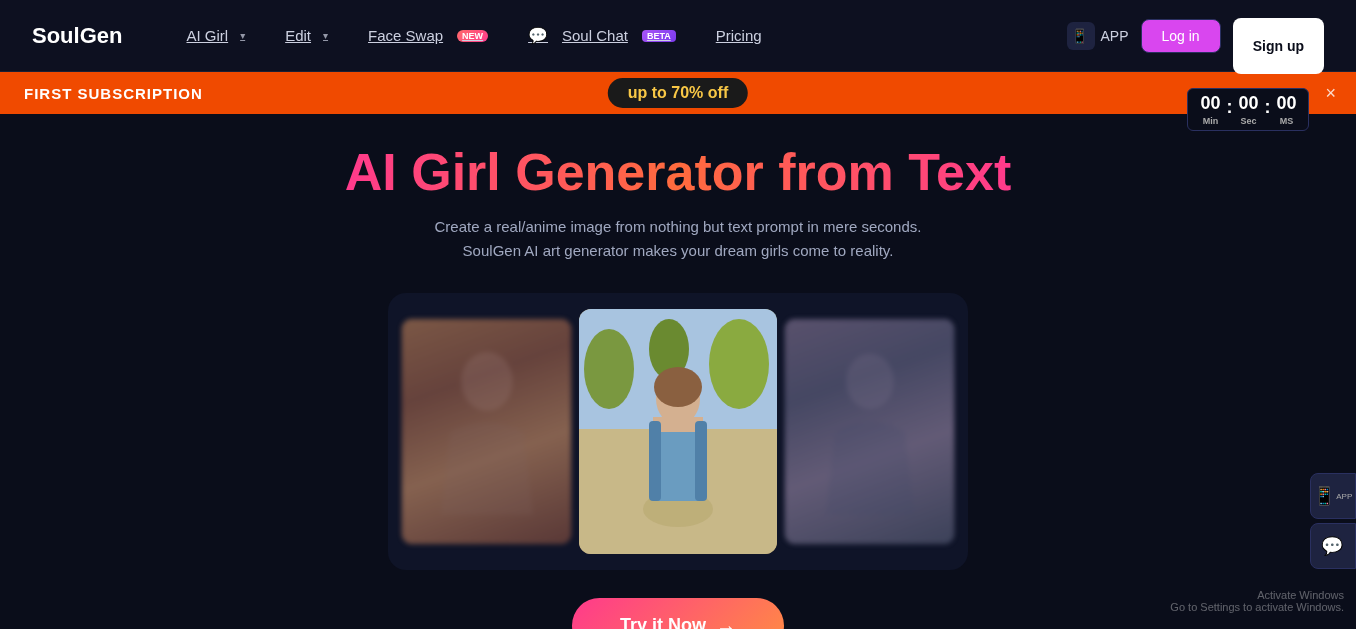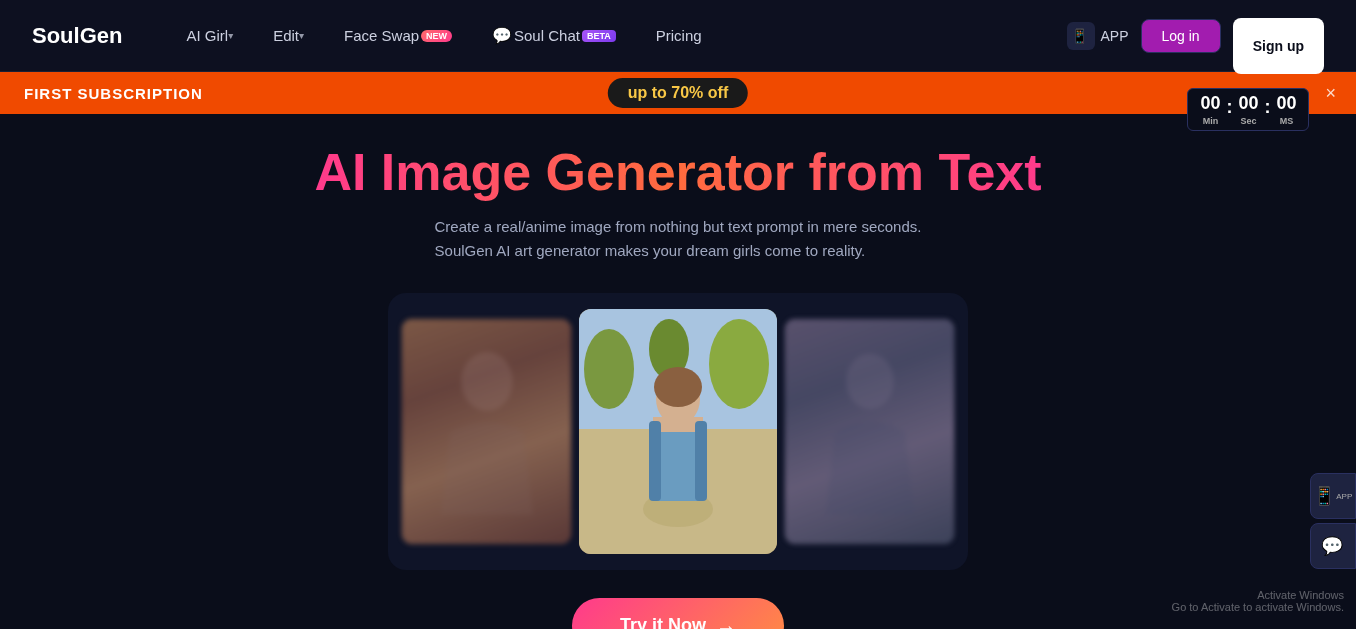--- a/index.html
+++ b/index.html
@@ -33,27 +33,28 @@
     }
     .nav-links {
       display: flex;
       align-items: center;
       gap: 8px;
       flex: 1;
     }
     .nav-item {
       display: flex;
       align-items: center;
-      gap: 0;
+      gap: 12px;
       padding: 8px 16px;
       color: #ccd0e0;
       font-size: 15px;
       cursor: pointer;
       white-space: nowrap;
       position: relative;
+      text-decoration: underline;
     }
     .nav-item .chevron {
       font-size: 10px;
       opacity: 0.7;
     }
     .badge-new {
       background: linear-gradient(135deg, #ff6b6b, #ff3a8c);
       color: #fff;
       font-size: 9px;
       font-weight: 700;
@@ -93,21 +94,21 @@
       width: 28px;
       height: 28px;
       background: #1e2340;
       border-radius: 6px;
       display: flex;
       align-items: center;
       justify-content: center;
       font-size: 14px;
     }
     .login-btn {
-      background: #a21caf;
+      background: #d946ef;
       color: #fff;
       border: 1px solid #2a3060;
       padding: 8px 20px;
       border-radius: 8px;
       font-size: 14px;
       cursor: pointer;
     }
     .signup-btn {
       background: #fff;
       color: #0a0d1a;
@@ -214,20 +215,21 @@
       font-weight: 800;
       background: linear-gradient(90deg, #ff3a8c, #ff6b3d, #ff3a8c);
       -webkit-background-clip: text;
       -webkit-text-fill-color: transparent;
       background-clip: text;
       text-align: center;
       line-height: 1.1;
       margin-bottom: 14px;
     }
     .hero-subtitle {
+      text-align: center;
       color: #a0a8c0;
       font-size: 15px;
       line-height: 1.6;
       margin-bottom: 30px;
     }
 
     
     .image-carousel {
       display: flex;
       align-items: center;
@@ -413,21 +415,21 @@
       <div class="timer-group">
         <span>00</span>
         <span class="timer-labels">MS</span>
       </div>
     </div>
     <span class="promo-close">×</span>
   </div>
 </div>
 
 <div class="main-content">
-  <h1 class="hero-title">AI Image Generator from Text</h1>
+  <h1 class="hero-title">AI Girl Generator from Text</h1>
   <p class="hero-subtitle">
     <span>Create a real/anime image from nothing but text prompt in mere seconds.</span><br>
     <span>SoulGen AI art generator makes your dream girls come to reality.</span>
   </p>
 
   <div class="image-carousel">
 
     <div class="carousel-image side">
       <div class="img-placeholder img-left">
         <svg width="120" height="200" viewBox="0 0 120 200" style="opacity:0.4">
@@ -488,14 +490,14 @@
     <span>📱</span>
     <span style="font-size:8px;display:block;color:#aaa">APP</span>
   </div>
   <div class="floating-btn">
     <span>💬</span>
   </div>
 </div>
 
 <div class="windows-watermark">
   <div>Activate Windows</div>
-  <div>Go to Activate to activate Windows.</div>
+  <div>Go to Settings to activate Windows.</div>
 </div>
 
 </body></html>

